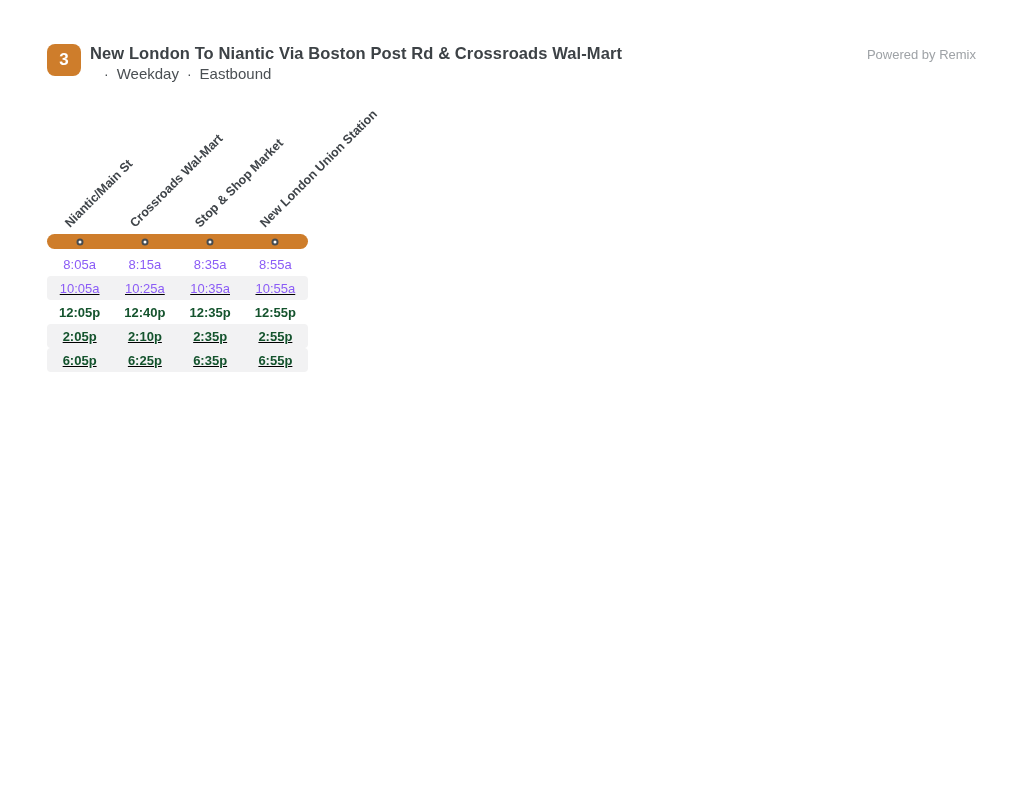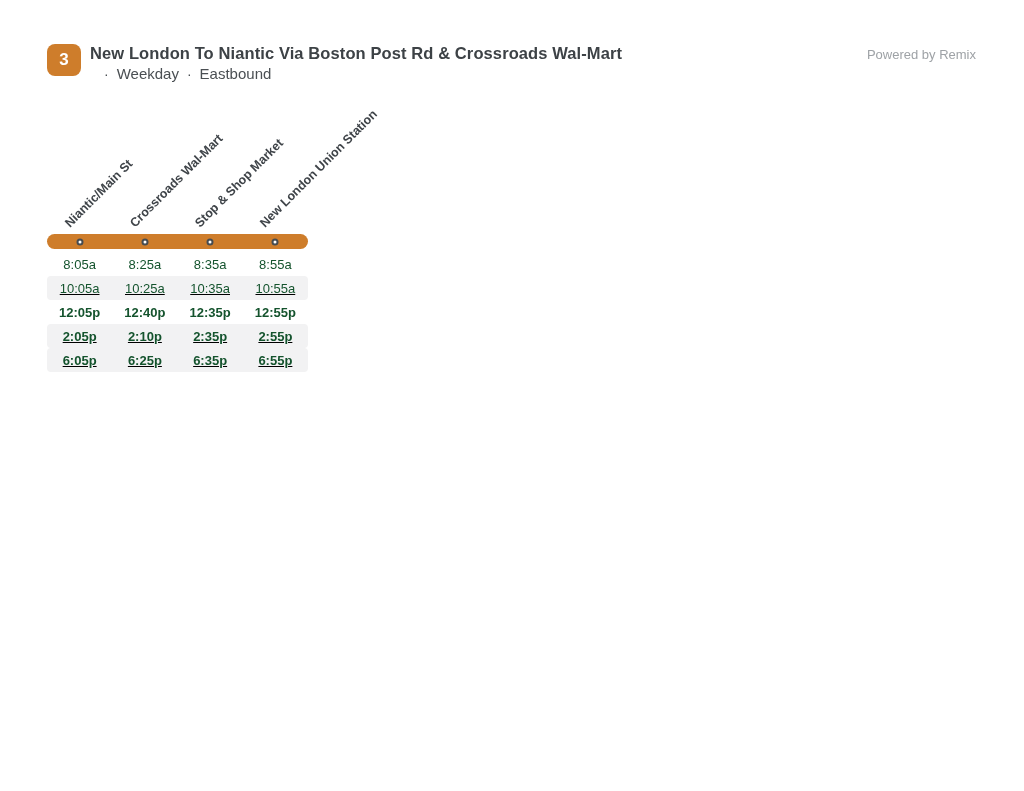--- a/index.html
+++ b/index.html
@@ -36,21 +36,21 @@
   .stop-marker {
     position:absolute; top:50%; width:7px; height:7px; background:#ffffff;
     border:2px solid #474c50; border-radius:50%;
     transform:translate(-50%,-50%);
   }
   .rows { margin-top:3px; }
   .time-row { display:flex; height:24px; border-radius:4px; }
   .time-row.alt { background:#f2f2f3;text-decoration:underline; }
   .time-cell {
     flex:1; display:flex; align-items:center; justify-content:center;
-    font-size:13px; color:#14532d;
+    font-size:13px; color:#8b5cf6;
   }
   .time-row.pm .time-cell { font-weight:bold; color:#14532d; }
 </style>
 </head>
 <body>
 
 <div class="page">
 
   <div class="route-badge" style="background: rgb(206, 125, 43);">3</div>
 
@@ -74,21 +74,21 @@
       </div>
     <div class="route-bar" style="background: rgb(206, 125, 43);">
         <div class="stop-marker" style="left: 32.625px;"></div>
         <div class="stop-marker" style="left: 97.875px;"></div>
         <div class="stop-marker" style="left: 163.125px;"></div>
         <div class="stop-marker" style="left: 228.375px;"></div>
       </div>
     <div class="rows">
         <div class="time-row">
           <div class="time-cell">8:05a</div>
-          <div class="time-cell">8:25a</div>
+          <div class="time-cell">8:15a</div>
           <div class="time-cell">8:35a</div>
           <div class="time-cell">8:55a</div>
         </div>
         <div class="time-row alt">
           <div class="time-cell">10:05a</div>
           <div class="time-cell">10:25a</div>
           <div class="time-cell">10:35a</div>
           <div class="time-cell">10:55a</div>
         </div>
         <div class="time-row pm">

